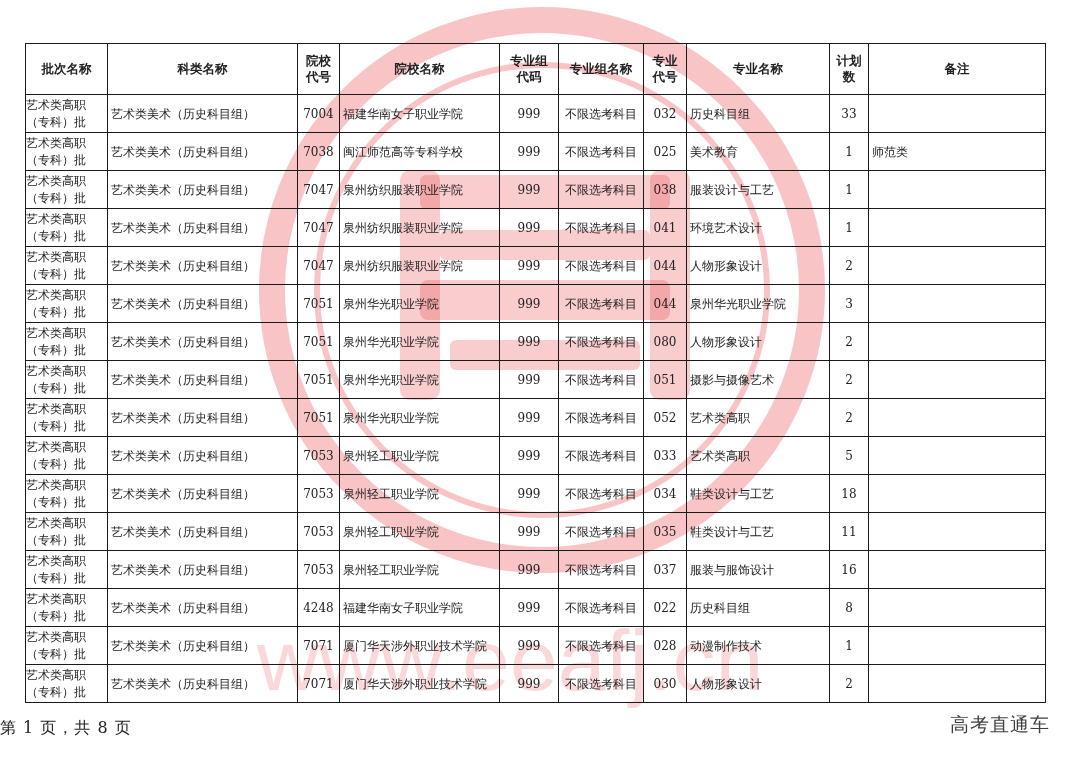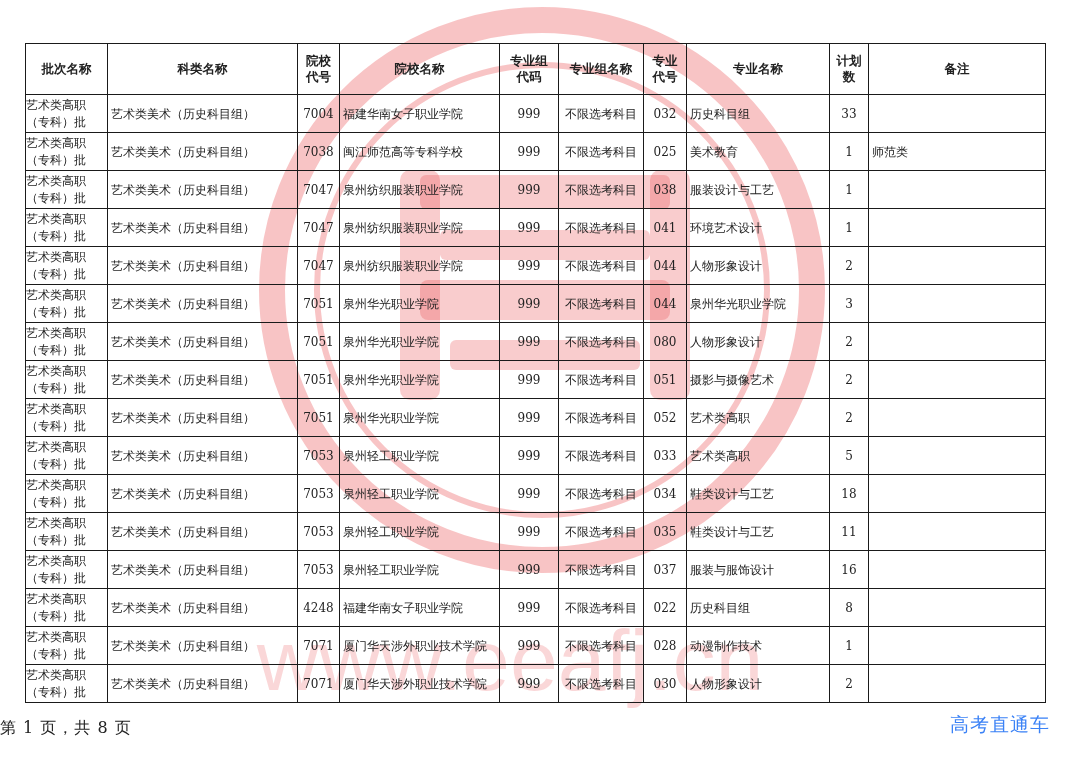--- a/index.html
+++ b/index.html
@@ -22,21 +22,21 @@
   table.plan td { height:37px; }
   .c { text-align:center; }
   .l { text-align:left; padding-left:3px !important; }
   .batch { text-align:left; white-space:normal !important; line-height:17px !important; font-size:12px;margin-top:47px; }
   .batch span { display:block; }
   .footer {
     position:absolute; top:718px; left:0; width:1080px; text-align:left; font-size:16px; z-index:2; letter-spacing:1px;
   }
   .brand {
     position:absolute; right:30px; top:712px; font-family:Liberation Mono, monospace;
-    font-size:19px; color:#3b82f6; z-index:2; letter-spacing:1px;
+    font-size:19px; color:#404040; z-index:2; letter-spacing:1px;
   }
 </style>
 </head>
 <body>
 
 <svg class="watermark" viewBox="0 0 1080 764" xmlns="http://www.w3.org/2000/svg">
   <g fill="none" stroke="#e8474c" stroke-opacity="0.32">
     <circle cx="542" cy="290" r="270" stroke-width="26"></circle>
     <circle cx="542" cy="290" r="225" stroke-width="6"></circle>
   </g>

